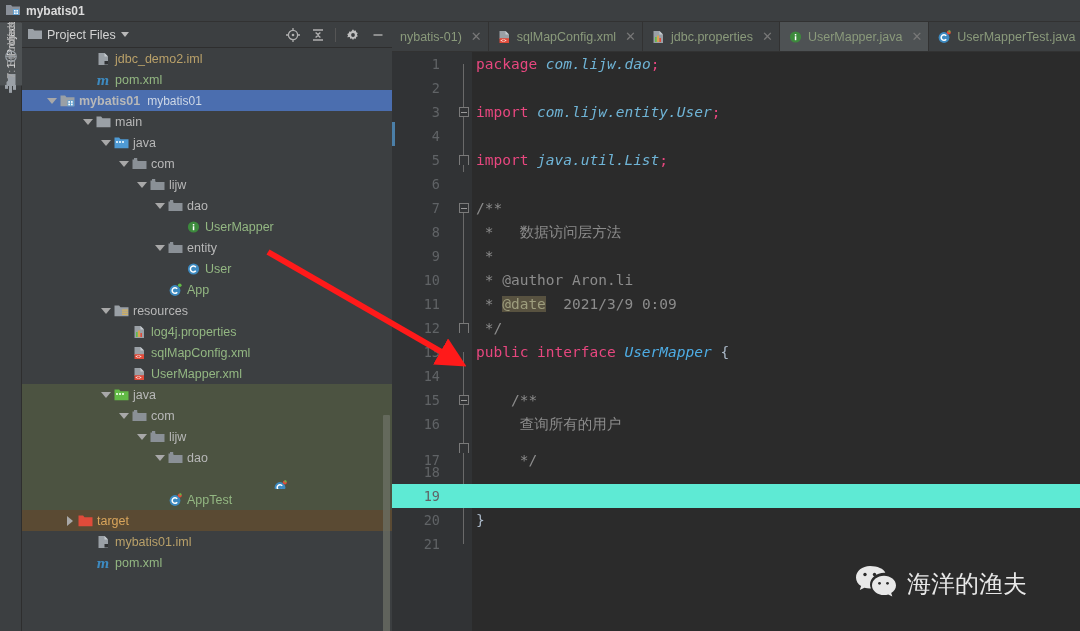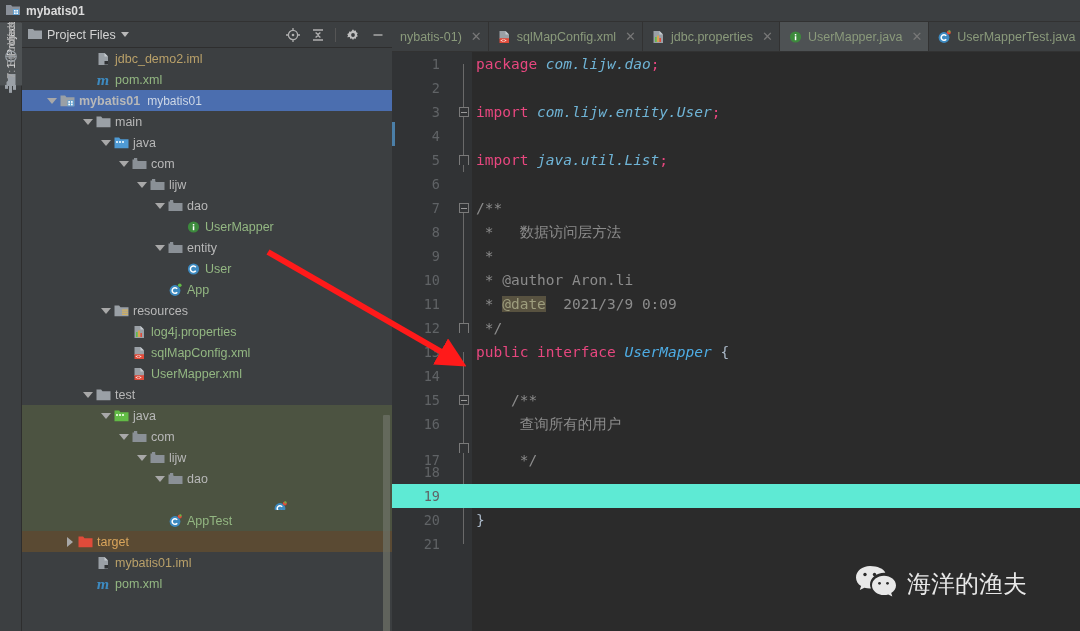--- a/index.html
+++ b/index.html
@@ -456,31 +456,20 @@
           <span class="ico">
             <svg width="15" height="14" viewBox="0 0 15 14">
               <path d="M2.5 1h6l3.5 3.5V9h-9.5z" fill="#9aa0a6"></path>
               <path d="M8.5 1l3.5 3.5H8.5z" fill="#c6cbd0"></path>
               <rect x="2.5" y="8.2" width="9.5" height="4.8" fill="#e04b3a"></rect>
               <text x="3.4" y="12.2" font-family="DejaVu Sans Mono, monospace" font-size="5" fill="#fff">&lt;&gt;</text>
             </svg>
           </span>
           <span class="lbl lbl-green">UserMapper.xml</span>
         </div>
-        <div class="row" style="padding-left: 60px;">
-          <span class="twisty">
-            <span class="tri-down"></span>
-          </span>
-          <span class="ico">
-            <svg width="15" height="14" viewBox="0 0 15 14">
-              <path d="M0.5 1.5h4.6L6.5 3.2H14.5V12.3H0.5z" fill="#9aa0a6"></path>
-            </svg>
-          </span>
-          <span class="lbl lbl-folder">test</span>
-        </div>
         <div class="row test-scope" style="padding-left: 78px;">
           <span class="twisty">
             <span class="tri-down"></span>
           </span>
           <span class="ico">
             <svg width="15" height="14" viewBox="0 0 15 14">
               <path d="M0.5 1.5h4.6L6.5 3.2H14.5V12.3H0.5z" fill="#62bb46"></path>
               <rect x="2" y="5" width="2" height="2" fill="#d8f3cc"></rect>
               <rect x="5" y="5" width="2" height="2" fill="#d8f3cc"></rect>
               <rect x="8" y="5" width="2" height="2" fill="#d8f3cc"></rect>

